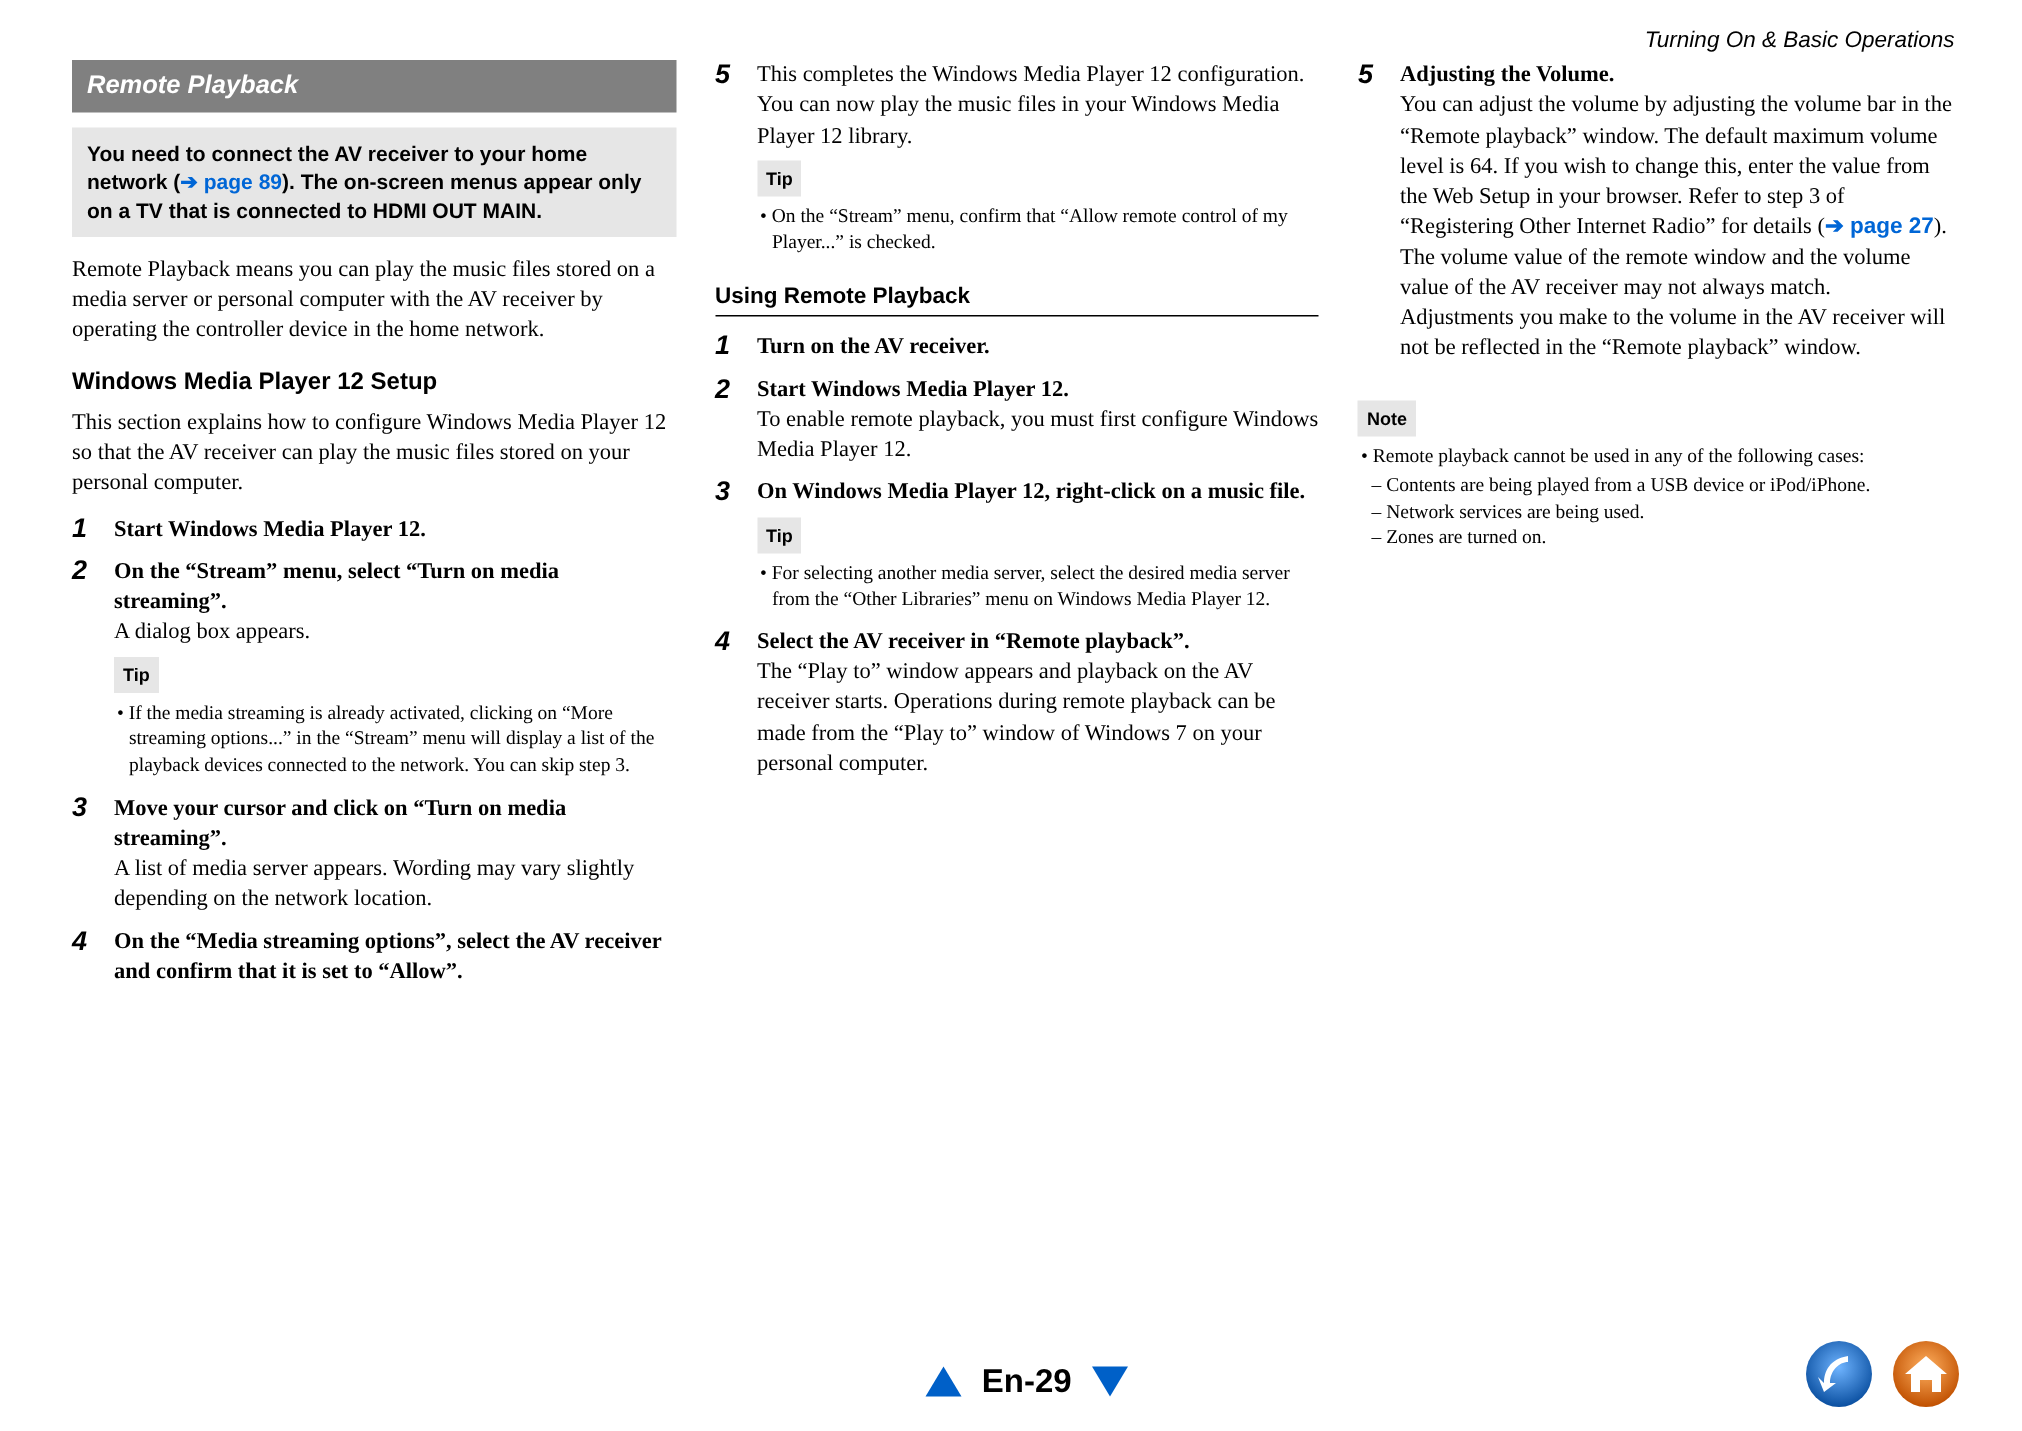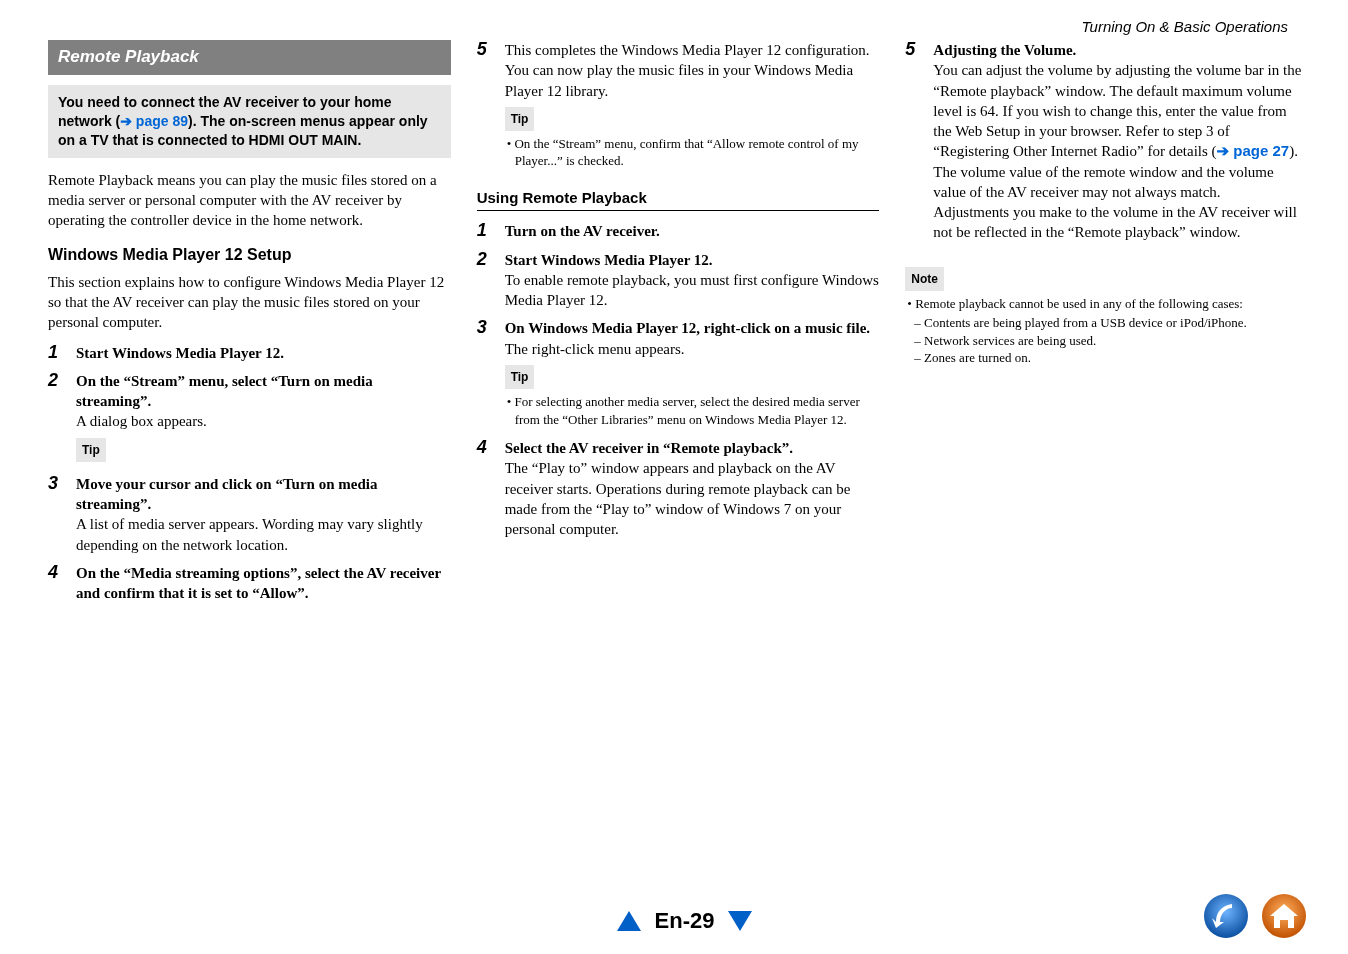--- a/index.html
+++ b/index.html
@@ -10,21 +10,21 @@
     padding: 28px 40px 20px 48px;
     width: 1348px;
     height: 954px;
     box-sizing: border-box;
     position: relative;
     background: #fff;
   }
   .header-right {
     position: absolute;
     top: 18px;
-    right: 60px;
+    right: 45px;
     font-style: italic;
     font-family: Arial, Helvetica, sans-serif;
     font-size: 15px;
   }
   .columns {
     display: flex;
     gap: 26px;
     margin-top: 12px;
   }
   .col {
@@ -165,20 +165,21 @@
         <span class="step-title">Start Windows Media Player 12.</span>
       </div>
     </div>
 
     <div class="step">
       <div class="step-num">2</div>
       <div class="step-body">
         <div class="step-title">On the “Stream” menu, select “Turn on media streaming”.</div>
         <div class="step-text">A dialog box appears.</div>
         <div class="tag">Tip</div>
+        <div class="bullet">• <span>If the media streaming is already activated, clicking on “More streaming options...” in the “Stream” menu will display a list of the playback devices connected to the network. You can skip step 3.</span></div>
       </div>
     </div>
 
     <div class="step">
       <div class="step-num">3</div>
       <div class="step-body">
         <div class="step-title">Move your cursor and click on “Turn on media streaming”.</div>
         <div class="step-text">A list of media server appears. Wording may vary slightly depending on the network location.</div>
       </div>
     </div>
@@ -216,21 +217,20 @@
       <div class="step-body">
         <div class="step-title">Start Windows Media Player 12.</div>
         <div class="step-text">To enable remote playback, you must first configure Windows Media Player 12.</div>
       </div>
     </div>
 
     <div class="step">
       <div class="step-num">3</div>
       <div class="step-body">
         <div class="step-title">On Windows Media Player 12, right-click on a music file.</div>
-        <div class="step-text">The right-click menu appears.</div>
         <div class="tag">Tip</div>
         <div class="bullet">• <span>For selecting another media server, select the desired media server from the “Other Libraries” menu on Windows Media Player 12.</span></div>
       </div>
     </div>
 
     <div class="step">
       <div class="step-num">4</div>
       <div class="step-body">
         <div class="step-title">Select the AV receiver in “Remote playback”.</div>
         <div class="step-text">The “Play to” window appears and playback on the AV receiver starts. Operations during remote playback can be made from the “Play to” window of Windows 7 on your personal computer.</div>

